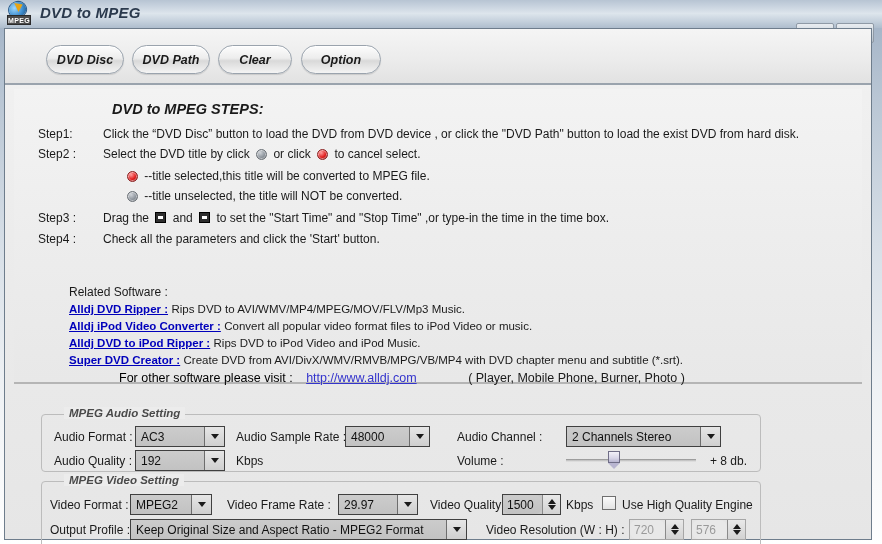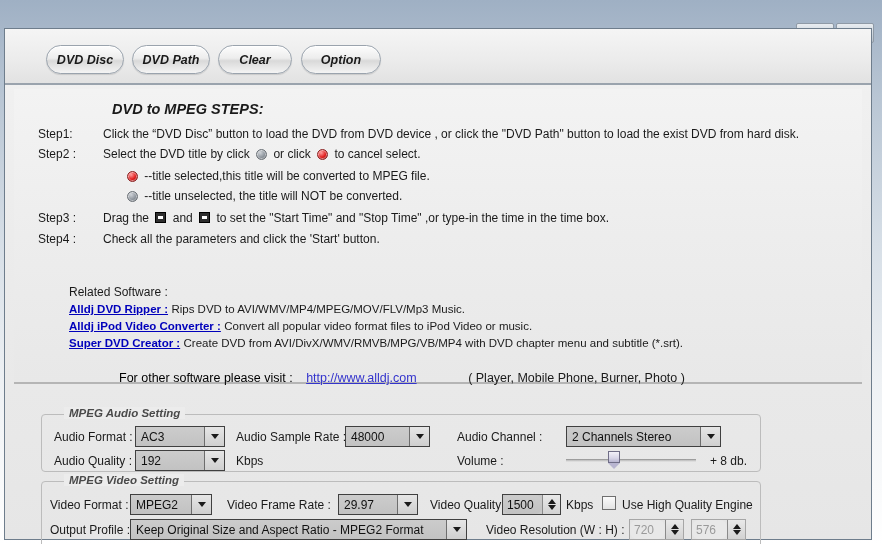--- a/index.html
+++ b/index.html
@@ -501,20 +501,28 @@
     left: 56px; top: 58px;
     width: 30px; height: 26px;
     pointer-events: none;
   }
 </style>
 </head>
 <body>
 
 <div id="app">
 
+  <div class="titlebar">
+    <div class="title-icon">
+      <div class="disc"></div>
+      <div class="arrow"></div>
+      <div class="mpeg-tag">MPEG</div>
+    </div>
+    <div class="title-text">DVD to MPEG</div>
+  </div>
 
   <div class="win-controls">
     <div class="win-btn">
       <div class="glyph">
         <div class="minbar"></div>
       </div>
     </div>
     <div class="win-btn">
       <div class="glyph">✕</div>
     </div>
@@ -604,20 +612,24 @@
           <div class="related-title">Related Software :</div>
           <div class="rel-row">
             <span class="rel-link">Alldj DVD Ripper :</span>
             <span class="rel-desc">Rips DVD to AVI/WMV/MP4/MPEG/MOV/FLV/Mp3 Music.</span>
           </div>
           <div class="rel-row">
             <span class="rel-link">Alldj iPod Video Converter :</span>
             <span class="rel-desc">Convert all popular video format files to iPod Video or music.</span>
           </div>
           <div class="rel-row">
+            <span class="rel-link">Alldj DVD to iPod Ripper :</span>
+            <span class="rel-desc">Rips DVD to iPod Video and iPod Music.</span>
+          </div>
+          <div class="rel-row">
             <span class="rel-link">Super DVD Creator :</span>
             <span class="rel-desc">Create DVD from AVI/DivX/WMV/RMVB/MPG/VB/MP4 with DVD chapter menu and subtitle (*.srt).</span>
           </div>
         </div>
 
         <div class="visit-row">
           <span>For other software please visit :</span>
           <span class="url">http://www.alldj.com</span>
           <span class="paren">( Player, Mobile Phone, Burner, Photo )</span>
         </div>

